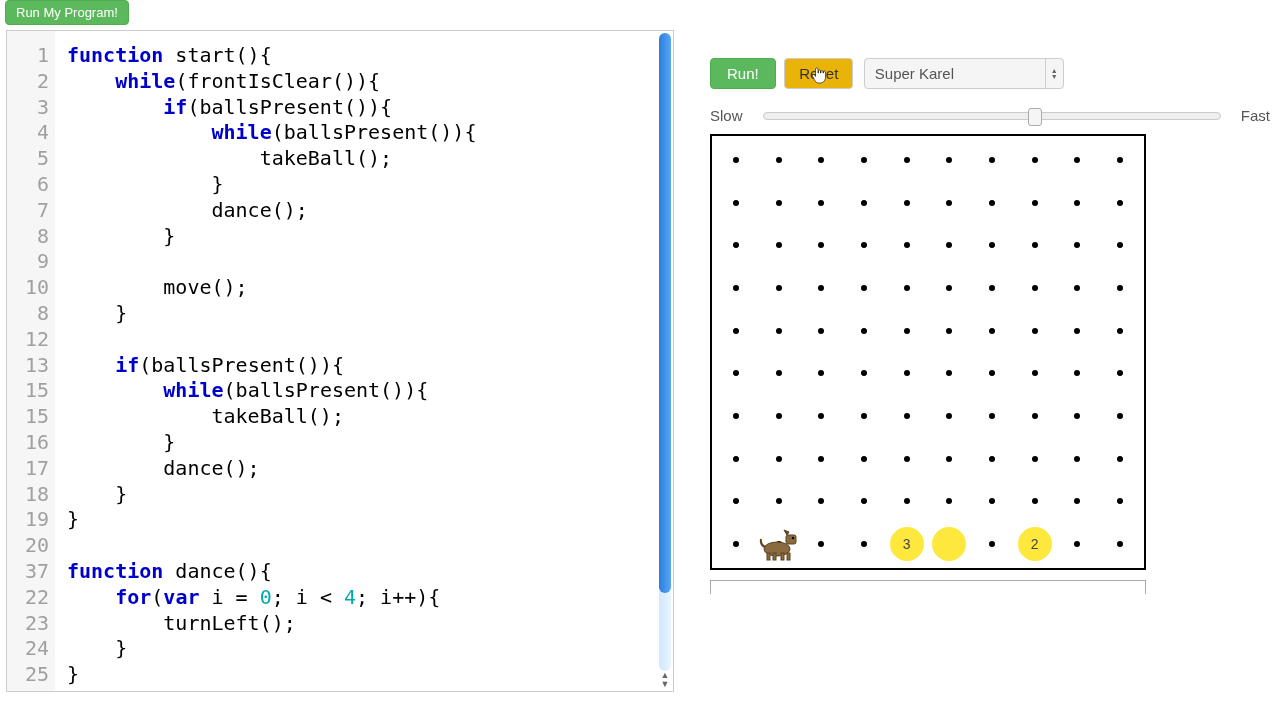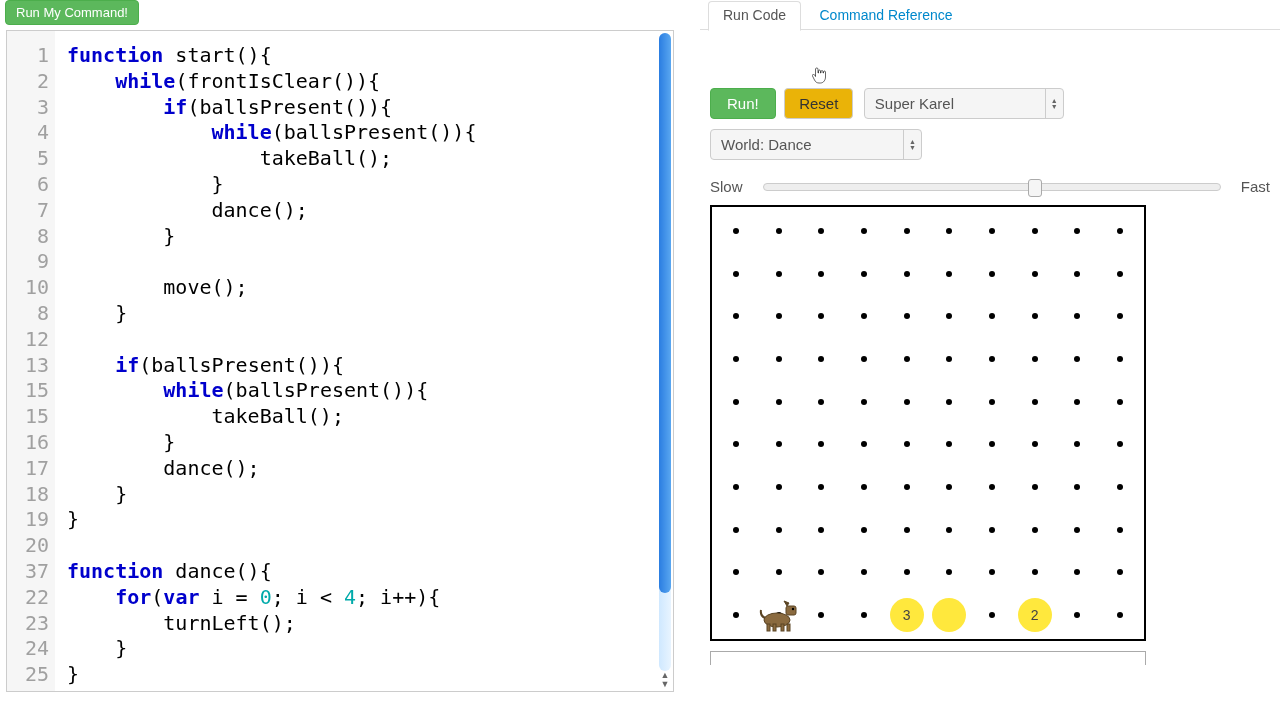--- a/index.html
+++ b/index.html
@@ -208,21 +208,21 @@
     margin:10px;
     width:436px;
     height:14px;
     border:1px solid #aaa;
     border-bottom:none;
   }
 </style>
 </head>
 <body>
 
-<button class="top-btn">Run My Command!</button>
+<button class="top-btn">Run My Program!</button>
 
 <div class="left-panel">
   <div class="gutter" id="gutter">
       <div class="ln">1</div>
       <div class="ln">2</div>
       <div class="ln">3</div>
       <div class="ln">4</div>
       <div class="ln">5</div>
       <div class="ln">6</div>
       <div class="ln">7</div>
@@ -246,36 +246,28 @@
       <div class="ln">25</div>
     </div>
   <div class="code-area" id="code-area"><div class="code-line"><span class="kw">function</span> start(){</div><div class="code-line">    <span class="kw">while</span>(frontIsClear()){</div><div class="code-line">        <span class="kw">if</span>(ballsPresent()){</div><div class="code-line">            <span class="kw">while</span>(ballsPresent()){</div><div class="code-line">                takeBall();</div><div class="code-line">            }</div><div class="code-line">            dance();</div><div class="code-line">        }</div><div class="code-line">        </div><div class="code-line">        move();</div><div class="code-line">    }</div><div class="code-line">    </div><div class="code-line">    <span class="kw">if</span>(ballsPresent()){</div><div class="code-line">        <span class="kw">while</span>(ballsPresent()){</div><div class="code-line">            takeBall();</div><div class="code-line">        }</div><div class="code-line">        dance();</div><div class="code-line">    }</div><div class="code-line">}</div><div class="code-line"></div><div class="code-line"><span class="kw">function</span> dance(){</div><div class="code-line">    <span class="kw">for</span>(<span class="kw">var</span> i = <span class="num">0</span>; i &lt; <span class="num">4</span>; i++){</div><div class="code-line">        turnLeft();</div><div class="code-line">    }</div><div class="code-line">}</div></div>
   <div class="scroll-track">
     <div class="scroll-thumb"></div>
   </div>
   <div class="scroll-arrows">▲<br>▼</div>
 </div>
 
 <div class="right-panel">
-  <div class="tabs">
-    <span class="tab active">Run Code</span>
-    <span class="tab">Command Reference</span>
-  </div>
   <div class="controls">
     <button class="btn-run">Run!</button>
     <button class="btn-reset">Reset</button>
     <span class="sel sel-karel">
       <span>Super Karel</span>
       <span class="sel-knob">▲<br>▼</span>
     </span>
     <br>
-    <span class="sel sel-world">
-      <span>World: Dance</span>
-      <span class="sel-knob">▲<br>▼</span>
-    </span>
   </div>
   <div class="speed-row">
     <span>Slow</span>
     <div class="slider">
       <div class="slider-thumb"></div>
     </div>
     <span>Fast</span>
   </div>
   <div class="world" id="world">
       <div class="dot" style="left: 24px; top: 408px;"></div>

